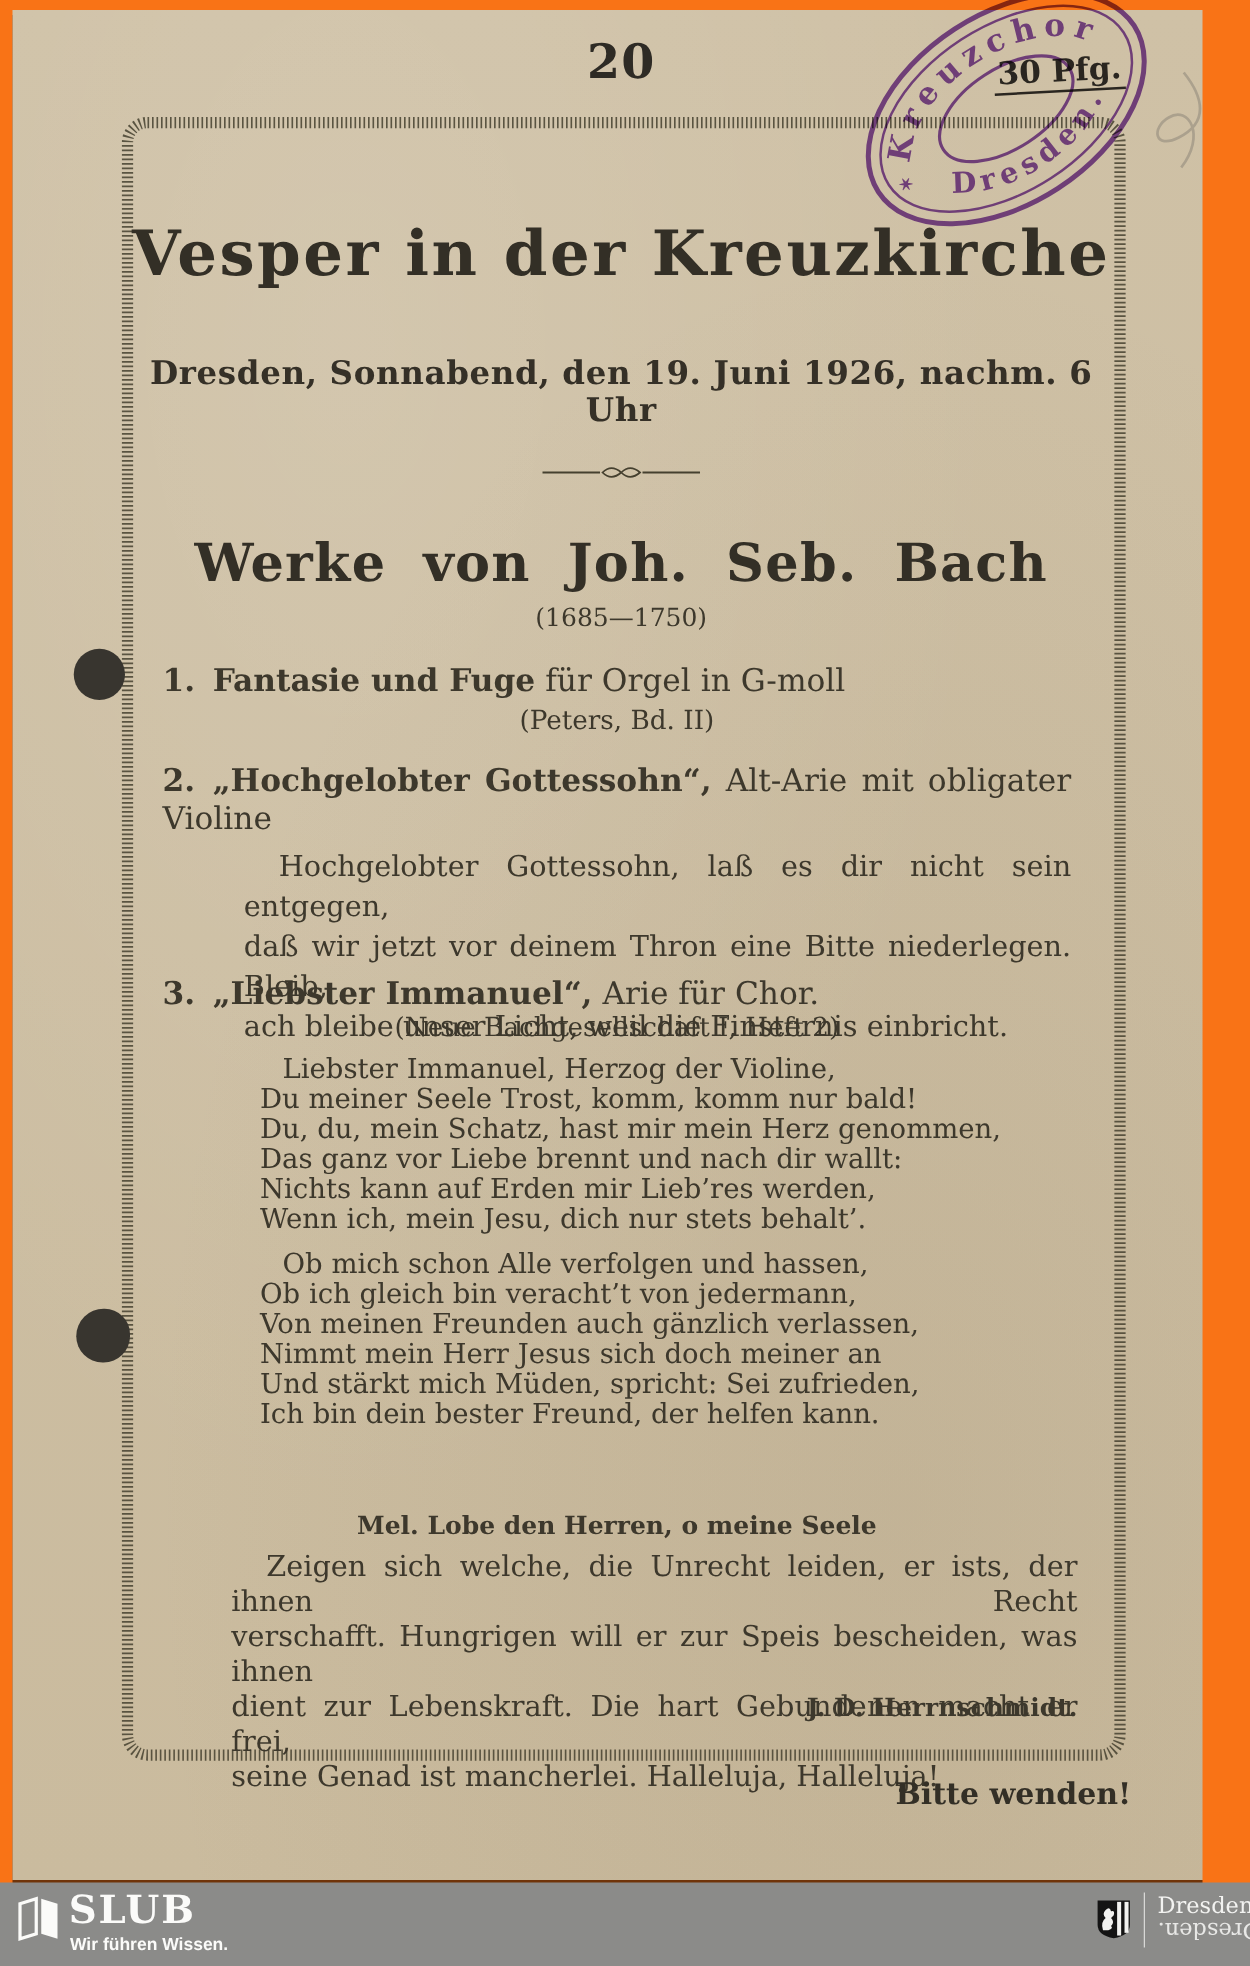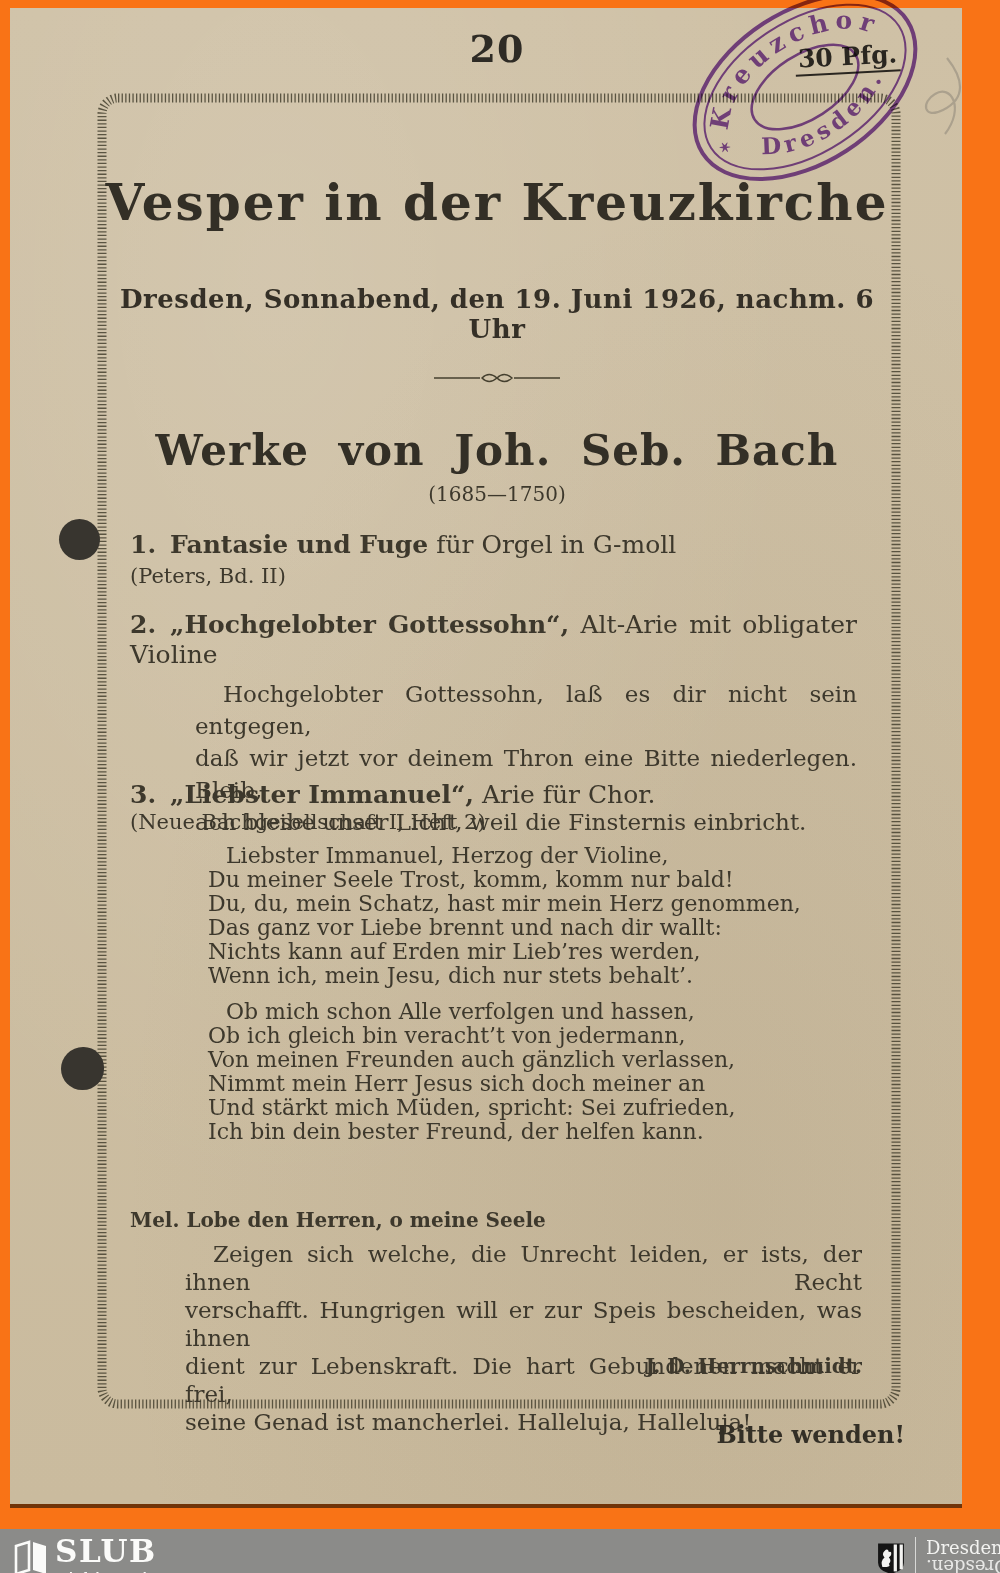--- a/index.html
+++ b/index.html
@@ -41,41 +41,41 @@
   .heading { left:87px; top:418px; width:800px; text-align:center;
              font-size:42px; font-weight:bold; color:#332f26; word-spacing:14px; letter-spacing:1px; }
   .dates { left:87px; top:474px; width:800px; text-align:center; font-size:20px; }
 
   .item { left:120px; right:105px; font-size:25px; line-height:30px; }
   .num { font-weight:bold; margin-right:14px; }
   .t-bold { font-weight:bold; }
   .t-rest { }
   .t-note { font-size:21px; }
   .just-line { text-align:justify; text-align-last:justify; }
-  .src { left:120px; right:105px; font-size:21px; }
+  .src { left:120px; right:105px; text-align:center; font-size:21px; }
 
   .para { left:185px; right:105px; font-size:23px; }
   .para > div { line-height:32px; text-align:justify; text-align-last:justify; }
   .para > div:first-child { text-indent:28px; }
   .para > div:last-child { text-align-last:auto; }
 
   .para4 { left:175px; right:100px; font-size:23px; }
   .para4 > div { line-height:28px; text-align:justify; text-align-last:justify; }
   .para4 > div:first-child { text-indent:28px; }
   .para4 > div:last-child { text-align-last:auto; }
 
   .stanza { left:198px; right:140px; font-size:22px; }
   .stanza > div { line-height:24px; }
   .stanza > div:first-child { margin-left:18px; }
 
   .attribution { right:100px; top:1346px; font-size:20px; font-weight:bold; }
   .turn-note { right:57px; top:1412px; font-size:24px; font-weight:bold; color:#332f26; }
 
   
-  .footer { position:absolute; left:0; bottom:0; width:1000px; height:44px; background:#8b8b89; }
+  .footer { position:absolute; left:0; bottom:0; width:1000px; height:67px; background:#8b8b89; }
   .book-icon { position:absolute; left:12px; top:9px; }
   .slub-word { position:absolute; left:55px; top:4px; font-size:31px; font-weight:bold;
                color:#fbfbf9; letter-spacing:1.5px; font-family:"DejaVu Serif", serif; }
   .slub-tagline { position:absolute; left:56px; top:41px; font-size:14px; font-weight:bold;
                   color:#fbfbf9; font-family:"Liberation Sans", sans-serif; }
   .arms-icon { position:absolute; left:877px; top:13px; }
   .fdivider { position:absolute; left:915px; top:8px; width:1px; height:44px; background:#d8d8d6; }
   .dresden-word { position:absolute; left:926px; top:8px; font-size:18px; color:#f3f3f1;
                   font-family:"DejaVu Serif", serif; }
   .dresden-mirror { top:27px; transform:rotate(180deg); transform-origin:center; opacity:.9; }

